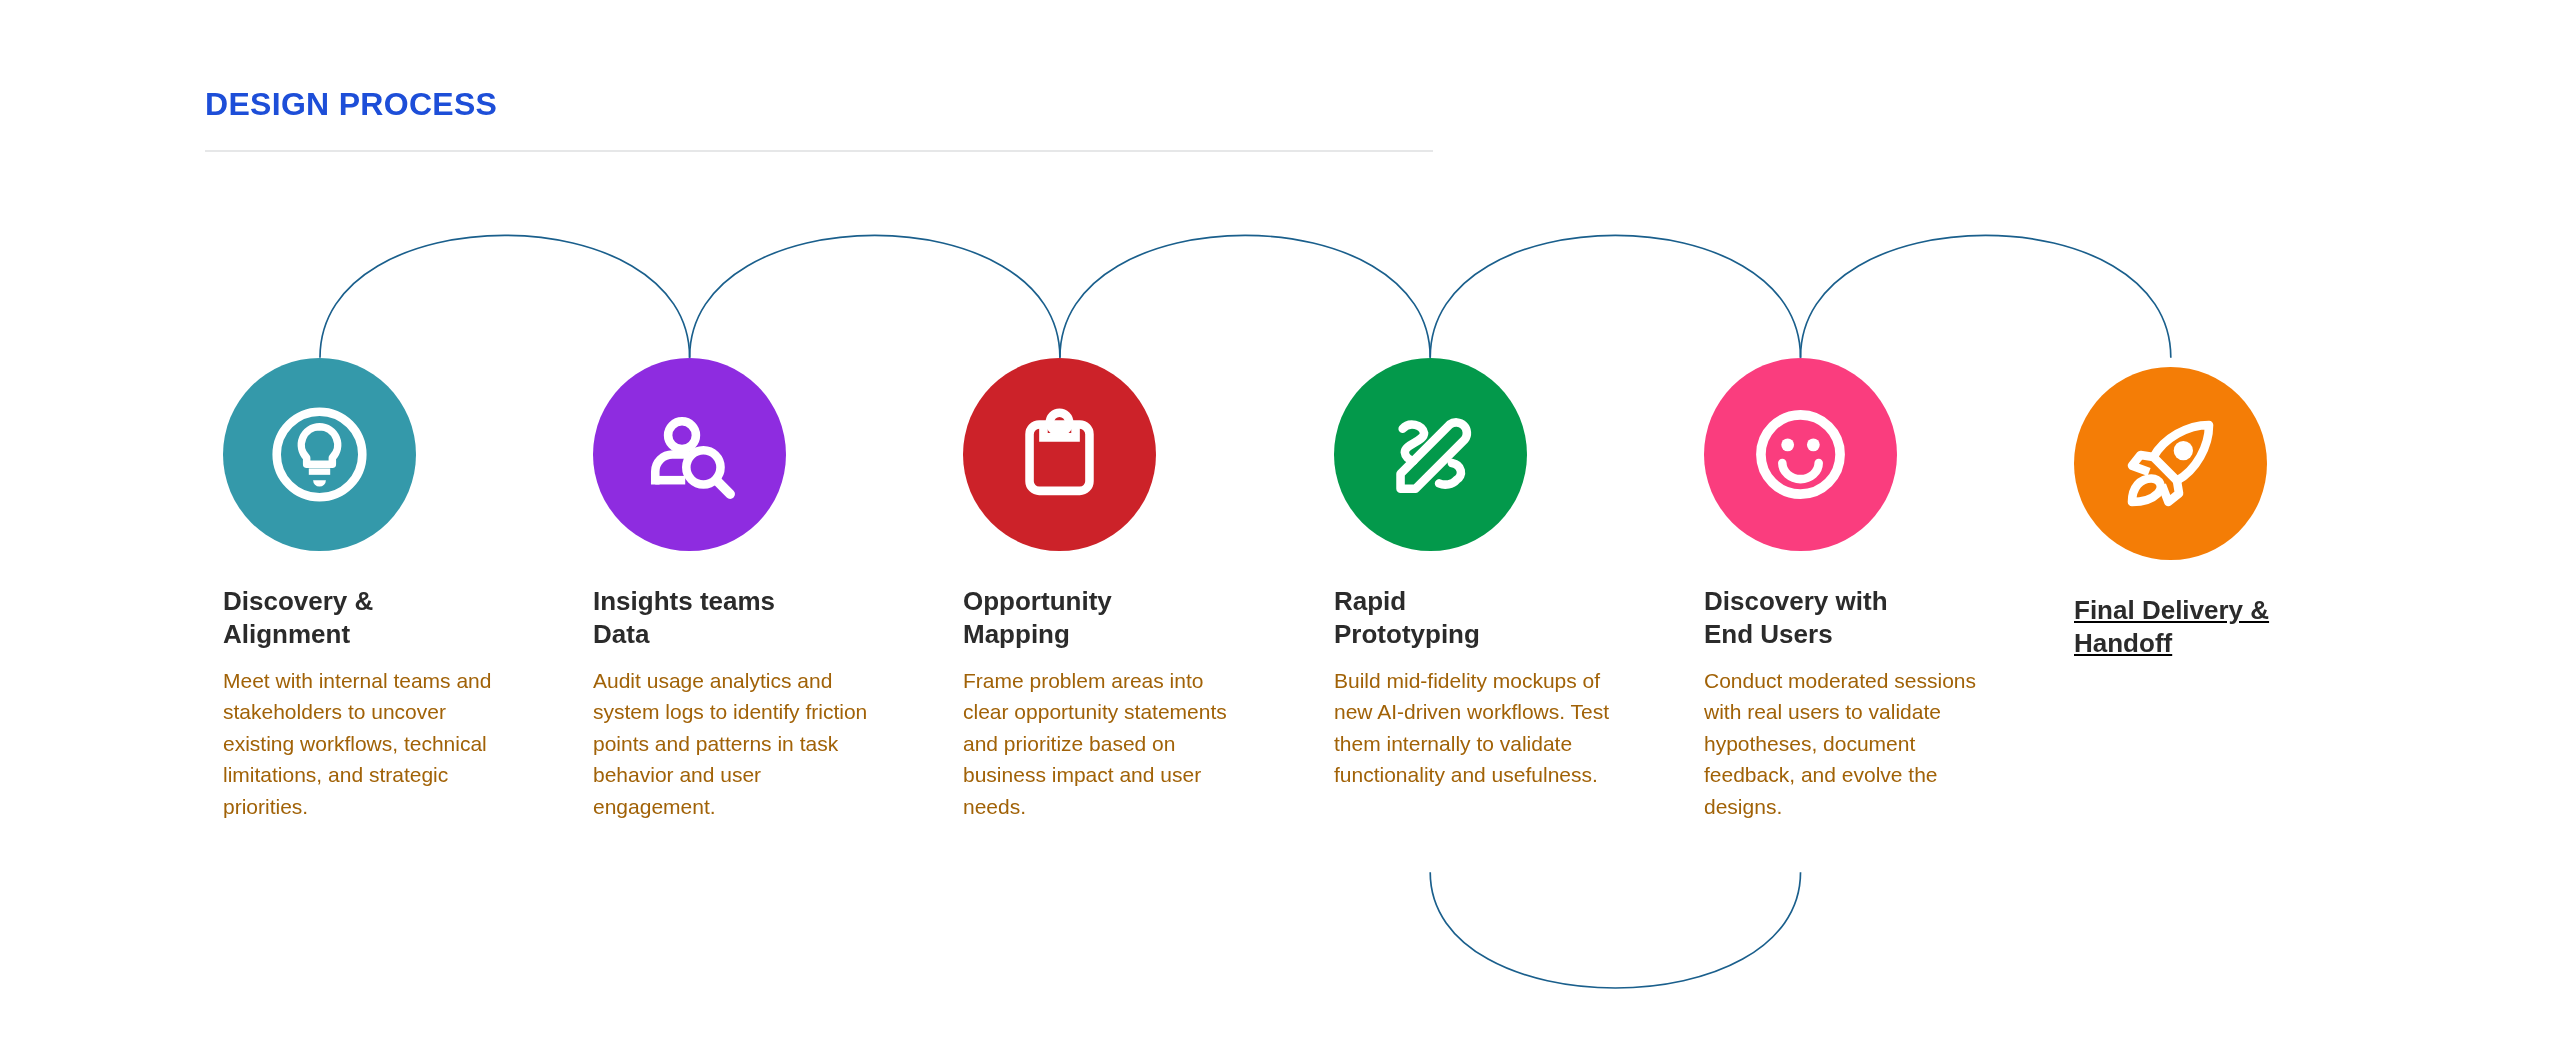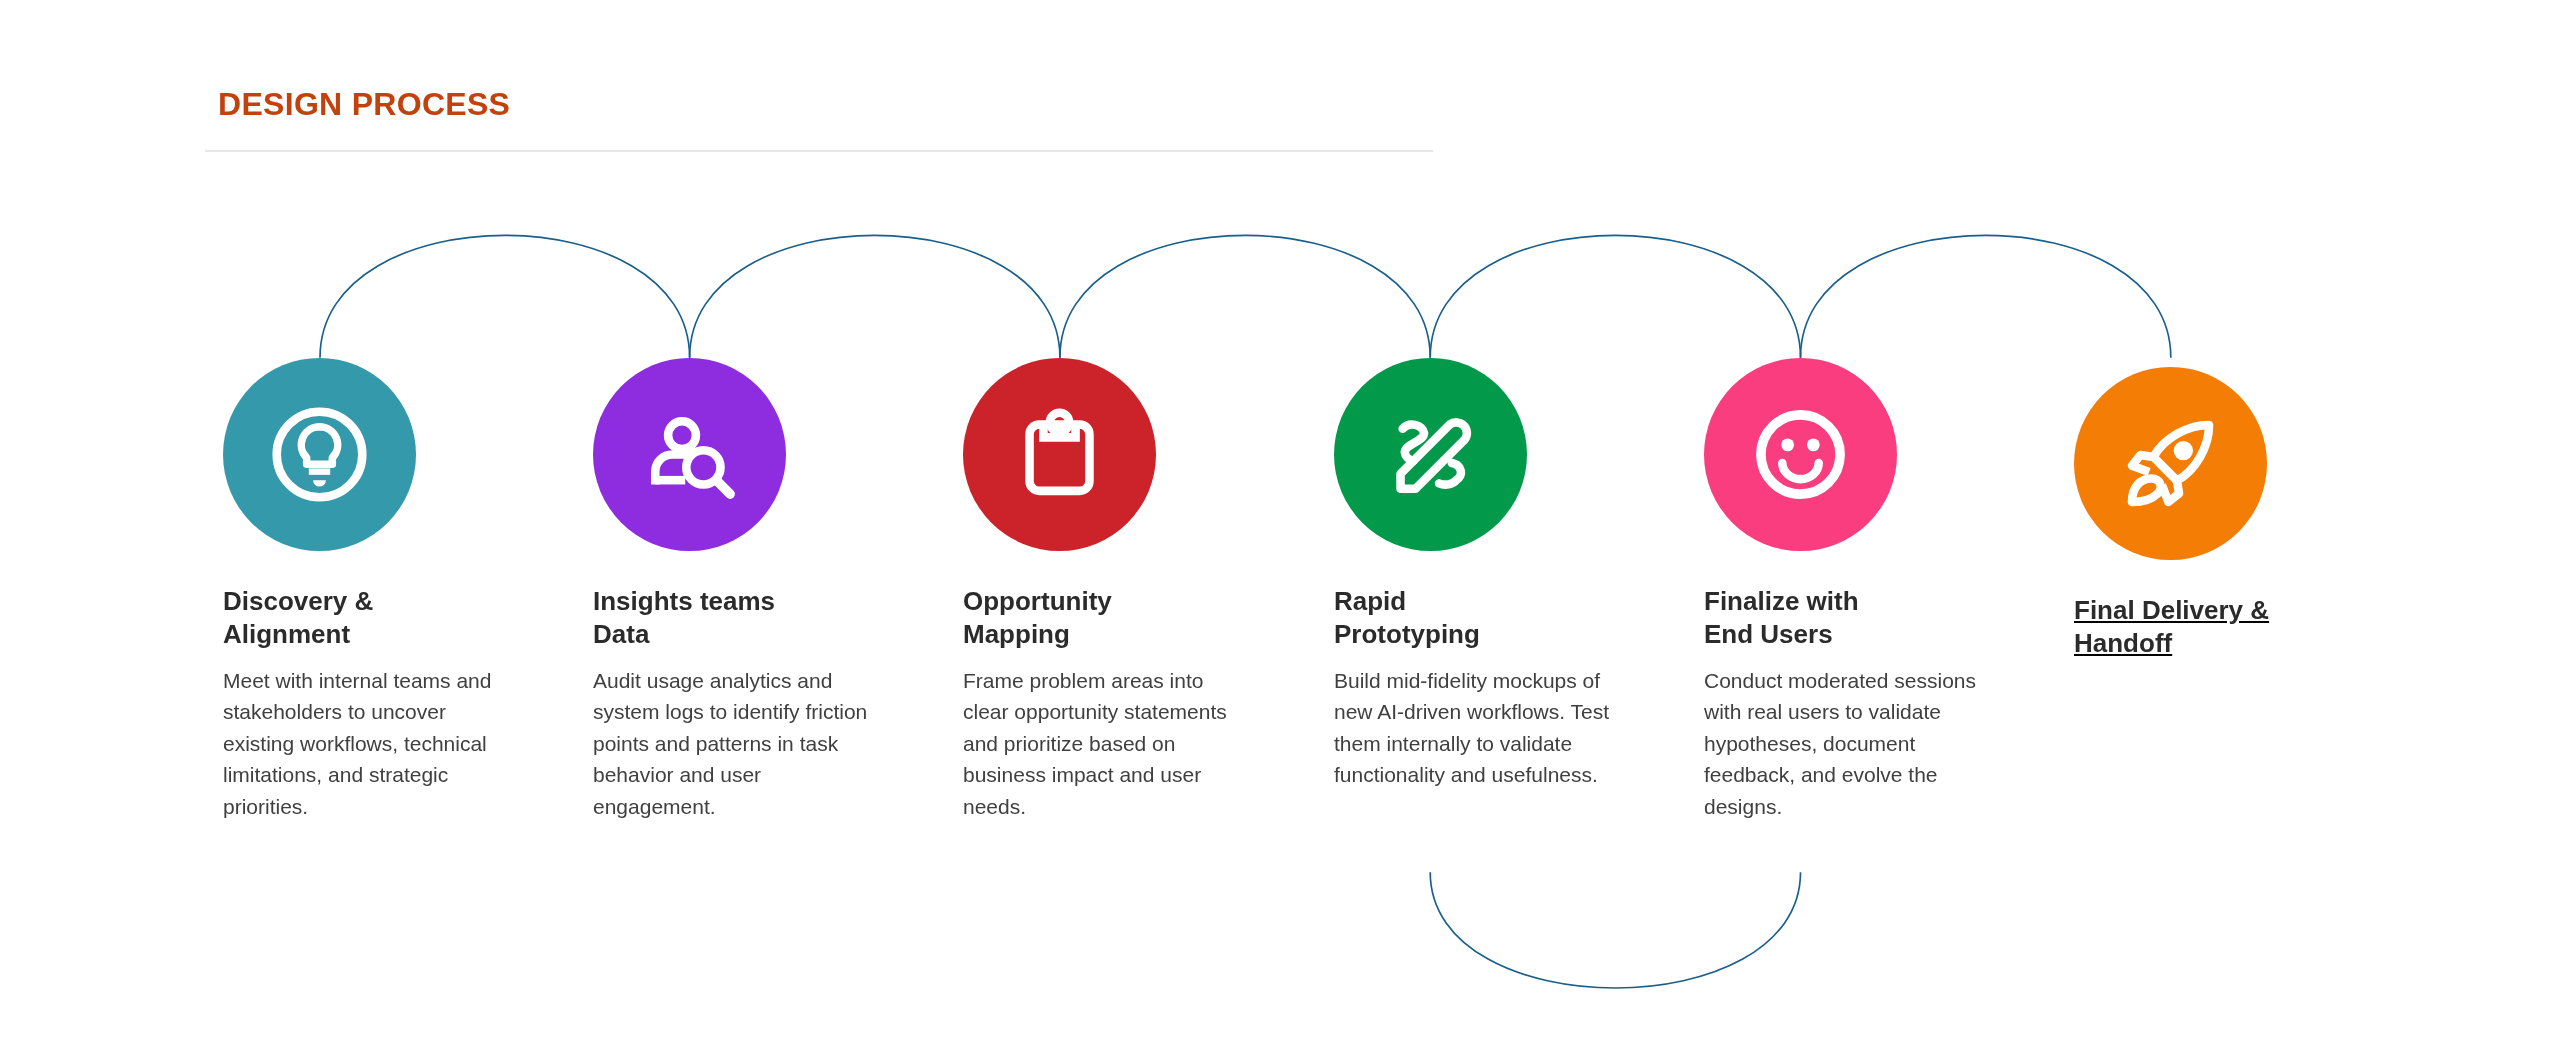--- a/index.html
+++ b/index.html
@@ -79,31 +79,31 @@
     font-size: 26px;
     font-weight: bold;
     color: #2b2b2b;
     line-height: 1.28;
     white-space: pre-line;
   }
   .step-desc {
     margin-top: 13.4px;
     font-size: 21px;
     font-weight: normal;
-    color: #404040;
+    color: #a16207;
     line-height: 1.5;
   }
   
   .step .text-block { width: 282px; margin-top: 12px; }
 </style>
 </head>
 <body>
 
 <div id="header">
-  <h1 id="page-title" style="color: #c2410c; margin-left: 13px;">DESIGN PROCESS</h1>
+  <h1 id="page-title" style="color: #1d4ed8;">DESIGN PROCESS</h1>
   <div id="title-rule" style="background: rgb(230, 231, 232);"></div>
 </div>
 
 <div id="process">
 
   <svg id="arc-layer" viewBox="0 0 3840 1550" preserveAspectRatio="none">
     <g fill="none" stroke="#1a5f8c" stroke-width="2.5">
       <path d="M 477 533 C 477 290 1028 290 1028 533" stroke="#1a5f8c" stroke-width="2.5"></path>
       <path d="M 1028 533 C 1028 290 1580 290 1580 533" stroke="#1a5f8c" stroke-width="2.5"></path>
       <path d="M 1580 533 C 1580 290 2132 290 2132 533" stroke="#1a5f8c" stroke-width="2.5"></path>
@@ -182,21 +182,21 @@
   <div class="step" id="step-5" style="left:1704px;">
     <div class="step-circle" style="background: rgb(250, 61, 126);">
       <svg viewBox="0 0 100 100">
         <circle cx="50" cy="50" r="37" fill="none" stroke="#ffffff" stroke-width="9"></circle>
         <circle cx="38" cy="41" r="6" fill="#ffffff"></circle>
         <circle cx="62" cy="41" r="6" fill="#ffffff"></circle>
         <path d="M33 58 a17 15 0 0 0 34 0" fill="none" stroke="#ffffff" stroke-width="8" stroke-linecap="round"></path>
       </svg>
     </div>
     <div class="text-block">
-      <div class="step-title">Finalize with
+      <div class="step-title">Discovery with
 End Users</div>
       <div class="step-desc">Conduct moderated sessions with real users to validate hypotheses, document feedback, and evolve the designs.</div>
     </div>
   </div>
 
   <div class="step" id="step-6" style="left:2074px; top:367px;text-decoration:underline;">
     <div class="step-circle" style="background: rgb(244, 125, 6);">
       <svg viewBox="0 0 100 100">
         <path d="M86 14 C66 14 44 26 34 44 L56 66 C74 56 86 34 86 14 z" fill="none" stroke="#ffffff" stroke-width="8" stroke-linejoin="round"></path>
         <circle cx="62" cy="38" r="9" fill="#ffffff"></circle>

